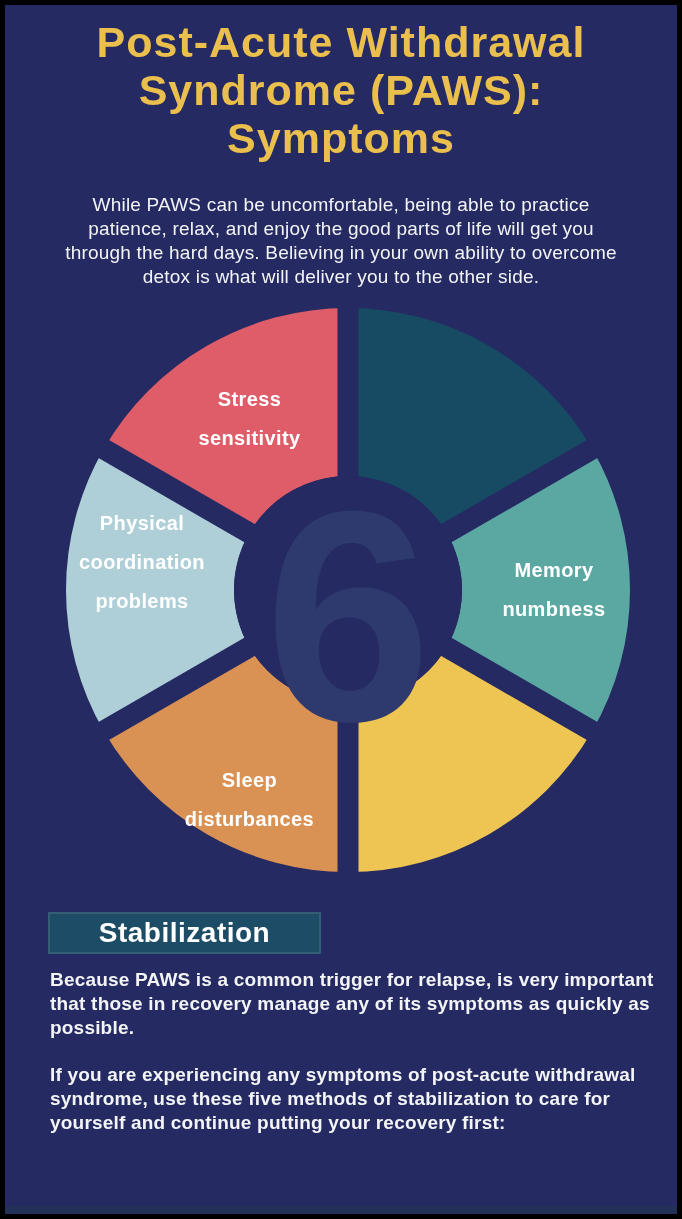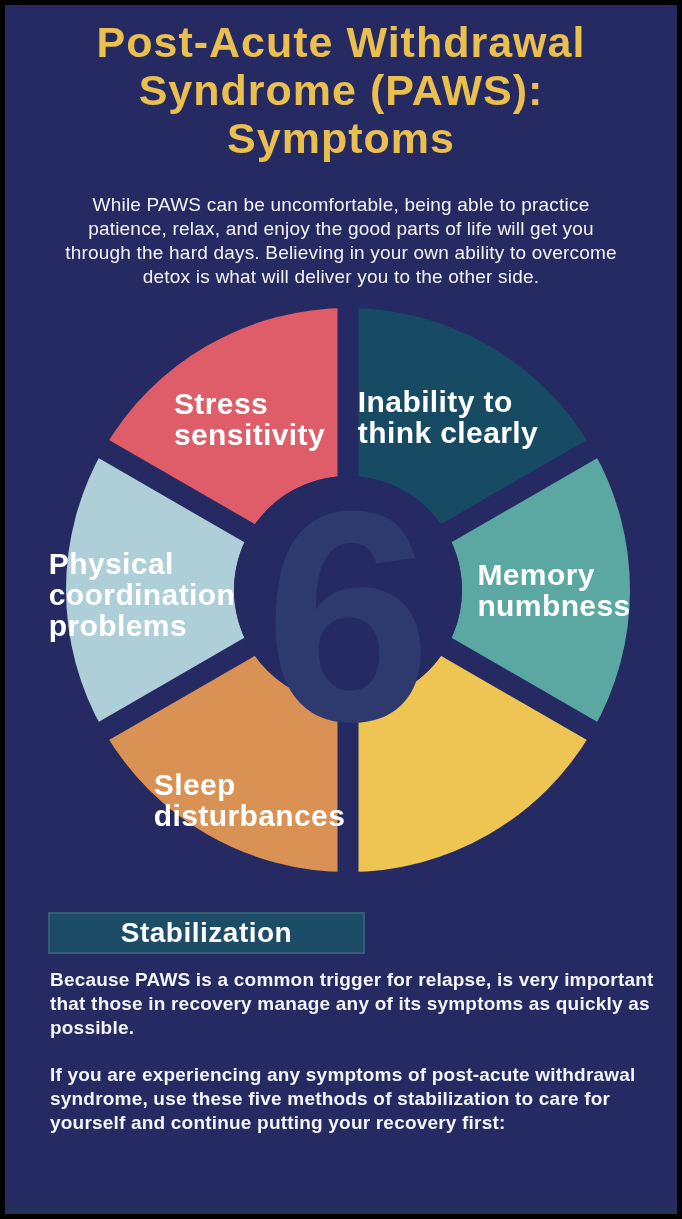--- a/index.html
+++ b/index.html
@@ -26,28 +26,29 @@
     text-align:center;
     font-size:19px;line-height:24px;font-weight:normal;
     letter-spacing:0.2px;
     color:#f3f4f6;
   }
   .wheel-svg{position:absolute;left:0;top:290px;width:682px;height:600px;}
   .wheel-labels{position:absolute;inset:0;pointer-events:none;}
   .segment-label{
     position:absolute;
     transform:translate(-50%,-50%);
+    text-align:center;
     white-space:pre-line;
-    font-size:30px;line-height:31px;font-weight:bold;
+    font-size:20px;line-height:39px;font-weight:bold;
     letter-spacing:0.4px;
     color:#ffffff;
   }
   .stab-box{
     position:absolute;left:43px;top:907px;
-    width:317px;height:42px;
+    width:273px;height:42px;
     background:#1d4c66;
     box-shadow:inset 0 0 0 2px rgba(255,255,255,0.10);
     display:flex;align-items:center;justify-content:center;
   }
   .stab-heading{
     font-size:28px;font-weight:bold;color:#ffffff;letter-spacing:0.5px;
   }
   .body-text{
     position:absolute;left:45px;width:605px;
     font-size:19px;line-height:24px;font-weight:bold;
@@ -90,27 +91,25 @@
       <line x1="343" y1="295" x2="91.8526329025128" y2="440" stroke="#252a62" stroke-width="21"></line>
       <line x1="343" y1="295" x2="342.99999999999994" y2="585" stroke="#252a62" stroke-width="21"></line>
       <line x1="343" y1="295" x2="594.1473670974872" y2="440.0000000000001" stroke="#252a62" stroke-width="21"></line>
       <circle cx="343" cy="295" r="114" fill="#252a62"></circle>
       <text x="343" y="425" text-anchor="middle" fill="#2e396d" font-size="300" font-weight="bold" font-family="&quot;Liberation Sans&quot;,&quot;DejaVu Sans&quot;,sans-serif">6</text>
     </svg>
 
   <div class="wheel-labels" id="wheel-labels">
       <div class="segment-label" style="left: 244.5px; top: 414.393px;">Stress
 sensitivity</div>
-      <div class="segment-label" style="left: 443px; top: 411.795px;">Inability to
-think clearly</div>
       <div class="segment-label" style="left: 549px; top: 585px;">Memory
 numbness</div>
       <div class="segment-label" style="left: 244.5px; top: 795px;">Sleep
 disturbances</div>
-      <div class="segment-label" style="left: 137px; top: 589px;">Physical
+      <div class="segment-label" style="left: 137px; top: 557px;">Physical
 coordination
 problems</div>
     </div>
 
   <div class="stab-box">
     <span class="stab-heading">Stabilization</span>
   </div>
 
   <div class="body-text para-2 pre">If you are experiencing any symptoms of post-acute withdrawal
 syndrome, use these five methods of stabilization to care for

